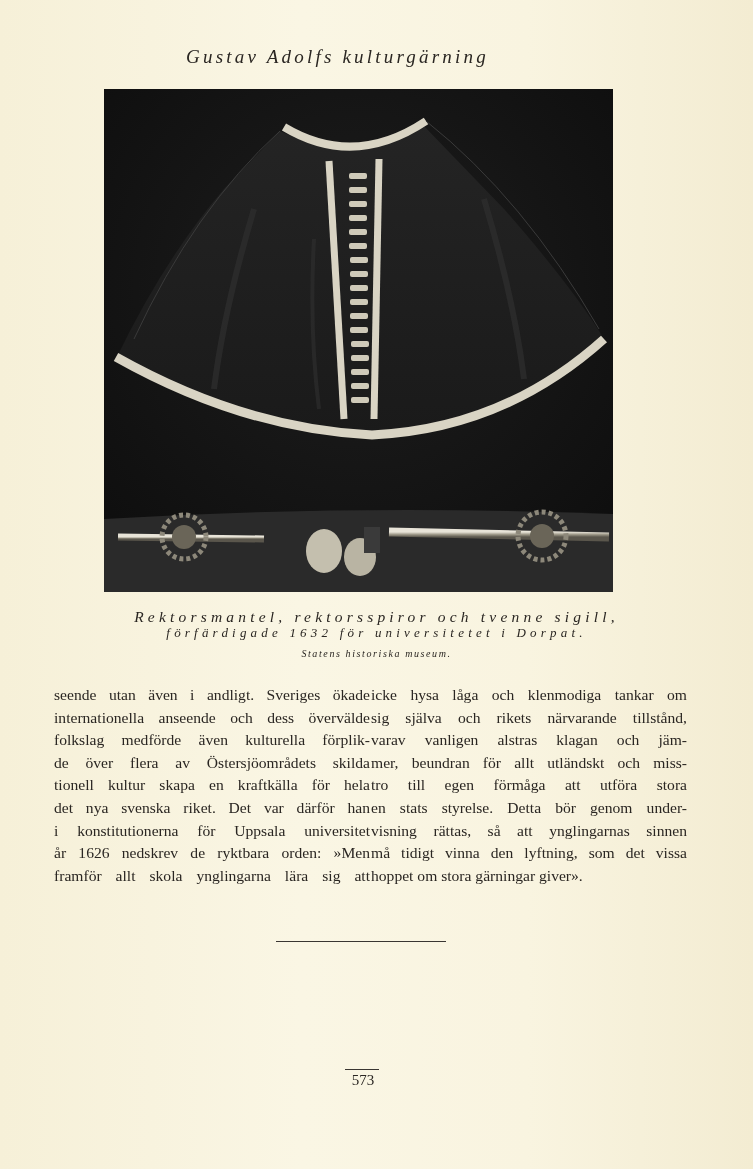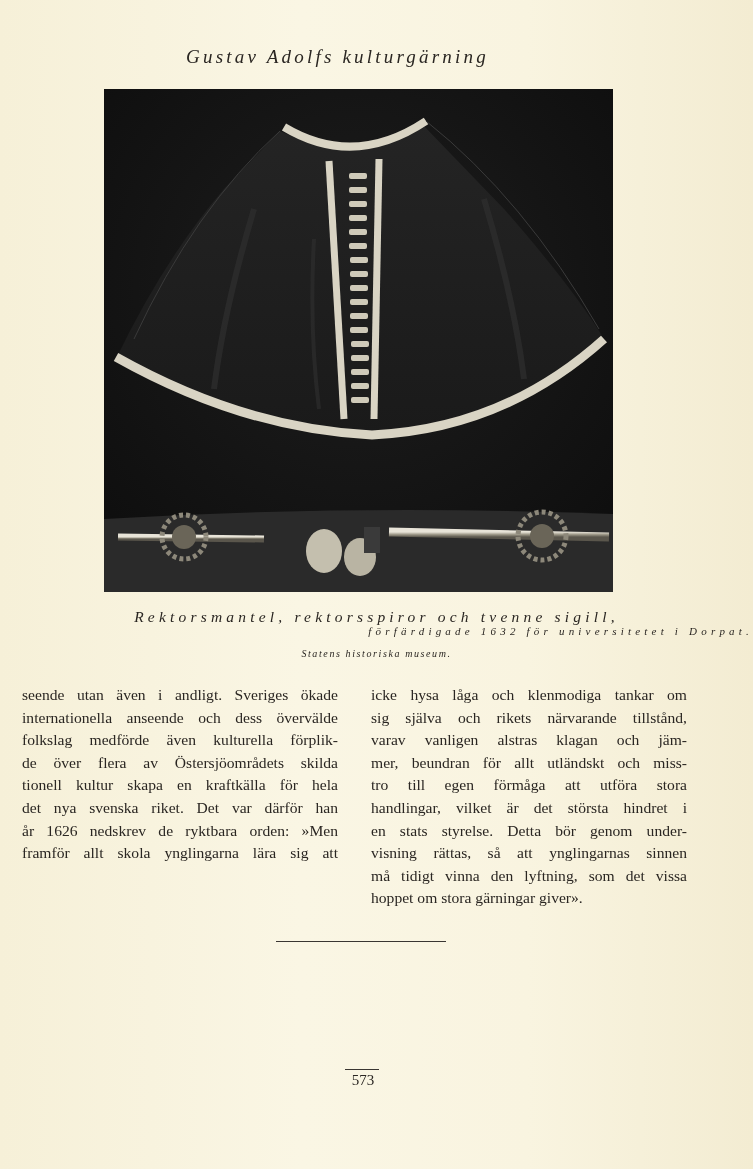--- a/index.html
+++ b/index.html
@@ -22,27 +22,27 @@
   .plate {
     position: absolute; left: 104px; top: 89px; width: 509px; height: 503px;
     background: #151515; overflow: hidden;
   }
   .plate svg { display: block; }
   .caption {
     position: absolute; left: 0; width: 753px; text-align: center;
     font-style: italic; color: #2a2622;
   }
   .caption.l1 { top: 608px; font-size: 15.5px; letter-spacing: 4.2px; }
-  .caption.l2 { top: 625px; font-size: 11px; letter-spacing: 4.2px; text-align: right; }
+  .caption.l2 { top: 625px; font-size: 13px; letter-spacing: 4.2px; }
   .caption.l3 { top: 648px; font-size: 10px; letter-spacing: 1.6px; }
   .col {
     position: absolute; top: 684px; width: 316px;
     font-size: 15.6px; line-height: 22.6px;
   }
-  .col.left { left: 22px; }
+  .col.left { left: 54px; }
   .col.right { left: 371px; }
   .col .line {
     display: block; text-align: justify; text-align-last: justify;
     white-space: nowrap; height: 22.6px;
   }
   .col .line.last { text-align-last: left; }
   .rule {
     position: absolute; left: 276px; top: 941px; width: 170px; height: 1px;
     background: #3a3632;
   }
@@ -137,31 +137,31 @@
   <div class="caption l2">förfärdigade 1632 för universitetet i Dorpat.</div>
   <div class="caption l3">Statens historiska museum.</div>
 
   <div class="col left">
     <span class="line">seende utan även i andligt. Sveriges ökade</span>
     <span class="line">internationella anseende och dess övervälde</span>
     <span class="line">folkslag medförde även kulturella förplik-</span>
     <span class="line">de över flera av Östersjöområdets skilda</span>
     <span class="line">tionell kultur skapa en kraftkälla för hela</span>
     <span class="line">det nya svenska riket. Det var därför han</span>
+    <span class="line">i konstitutionerna för Uppsala universitet</span>
     <span class="line">år 1626 nedskrev de ryktbara orden: »Men</span>
     <span class="line">framför allt skola ynglingarna lära sig att</span>
   </div>
 
   <div class="col right">
     <span class="line">icke hysa låga och klenmodiga tankar om</span>
     <span class="line">sig själva och rikets närvarande tillstånd,</span>
     <span class="line">varav vanligen alstras klagan och jäm-</span>
     <span class="line">mer, beundran för allt utländskt och miss-</span>
     <span class="line">tro till egen förmåga att utföra stora</span>
-    <span class="line">handlingar, vilket är det största hindret i</span>
     <span class="line">en stats styrelse. Detta bör genom under-</span>
     <span class="line">visning rättas, så att ynglingarnas sinnen</span>
     <span class="line">må tidigt vinna den lyftning, som det vissa</span>
     <span class="line last">hoppet om stora gärningar giver».</span>
   </div>
 
   <div class="rule"></div>
   <div class="folio-rule"></div>
   <div class="folio">573</div>
 </div>

